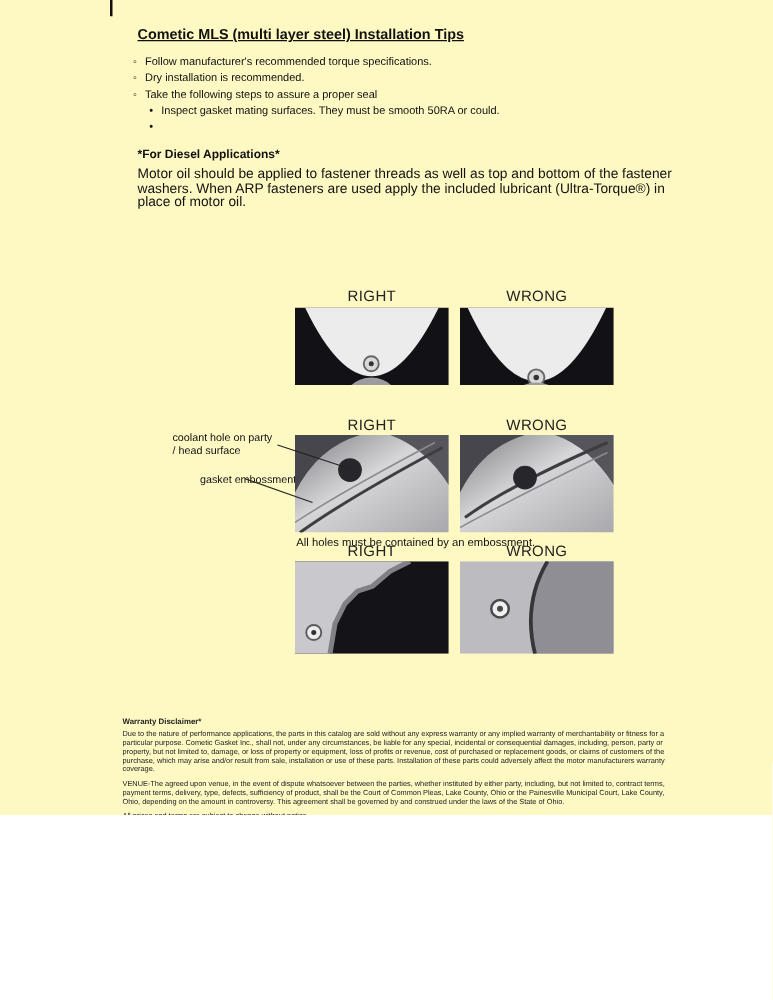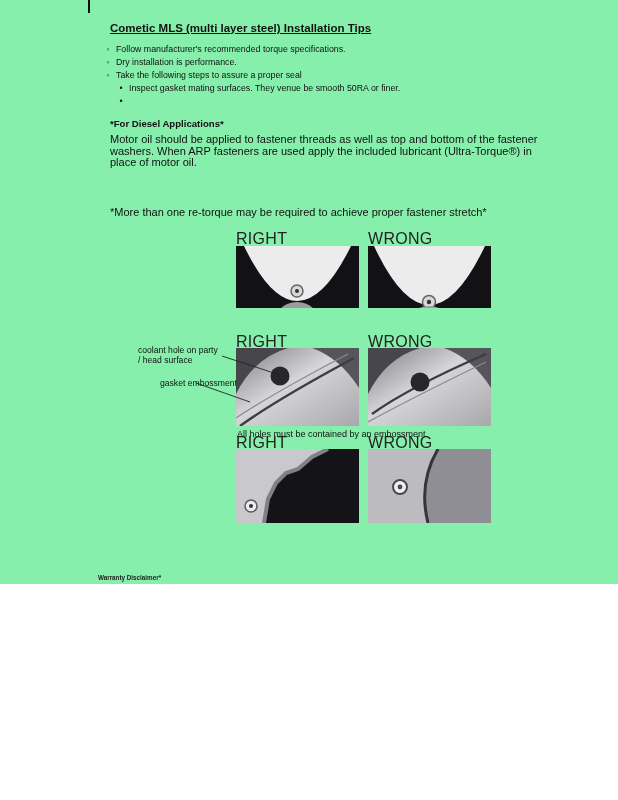--- a/index.html
+++ b/index.html
@@ -1,37 +1,37 @@
 <!DOCTYPE html>
 <html><head>
 <meta charset="utf-8">
 <style>
   * { margin:0; padding:0; box-sizing:border-box; }
   html,body { background:#ffffff; }
   body { font-family:"Liberation Sans", sans-serif; color:#111; }
-  .page { position:relative; width:618px; height:584px; background:#86efac; overflow:hidden; margin:0 auto; }
+  .page { position:relative; width:618px; height:652px; background:#fef9c3; overflow:hidden; margin:0 auto; }
 
   .scan-mark { position:absolute; left:88px; top:0; width:2px; height:13px; background:#111; }
 
   .title { position:absolute; left:110px; top:22px; font-size:11.5px; font-weight:bold; text-decoration:underline; }
 
   .tips { position:absolute; left:104px; top:44px; width:436px; font-size:8.8px; line-height:10.4px; }
   .tip { display:flex; gap:4px; margin-bottom:2.6px; }
   .tip .b { width:8px; flex:none; text-align:center; }
   .tip.sub { margin-left:13px; }
 
   .diesel-head { position:absolute; left:110px; top:118px; font-size:9.6px; font-weight:bold; }
   .para { position:absolute; left:110px; width:434px; font-size:11px; line-height:11.6px; }
   .p1 { top:134px; }
   .p2 { top:170px; }
   .note { top:207px; }
 
   .diagrams { position:absolute; left:0; top:228px; width:618px; height:334px; }
   .dg { position:absolute; }
-  .dg-header { width:123px; font-size:16px; color:#222; letter-spacing:.3px; }
+  .dg-header { width:123px; text-align:center; font-size:12px; color:#222; letter-spacing:.3px; }
   .dg-img svg { display:block; }
   .caption { font-size:9px; color:#111; line-height:11px; }
   .dg-label { font-size:8.6px; line-height:10px; color:#111; }
   .arrow-overlay { position:absolute; left:0; top:0; pointer-events:none; }
 
   .warranty { position:absolute; left:98px; top:574px; width:436px; font-size:5.9px; line-height:7px; color:#222; }
   .warranty .w-head { font-size:6.3px; font-weight:bold; margin-bottom:4px; }
   .warranty p { margin-bottom:4.5px; }
 
   .footer { position:absolute; left:388px; top:759px; font-size:12px; color:#222; }
@@ -45,38 +45,37 @@
 
   <div class="title">Cometic MLS (multi layer steel) Installation Tips</div>
 
   <div class="tips">
     <div class="tip">
       <span class="b">◦</span>
       <span>Follow manufacturer's recommended torque specifications.</span>
     </div>
     <div class="tip">
       <span class="b">◦</span>
-      <span>Dry installation is performance.</span>
+      <span>Dry installation is recommended.</span>
     </div>
     <div class="tip">
       <span class="b">◦</span>
       <span>Take the following steps to assure a proper seal</span>
     </div>
     <div class="tip sub">
       <span class="b">•</span>
-      <span>Inspect gasket mating surfaces.  They venue be smooth 50RA or finer.</span>
+      <span>Inspect gasket mating surfaces.  They must be smooth 50RA or could.</span>
     </div>
     <div class="tip sub">
       <span class="b">•</span>
     </div>
   </div>
 
   <div class="diesel-head">*For Diesel Applications*</div>
   <p class="para p1">Motor oil should be applied to fastener threads as well as top and bottom of the fastener washers. When ARP fasteners are used apply the included lubricant (Ultra-Torque®) in place of motor oil.</p>
-  <p class="para note">*More than one re-torque may be required to achieve proper fastener stretch*</p>
 
   <div class="diagrams">
 
     <div class="dg dg-header" style="left:236px; top:2px;">RIGHT</div>
     <div class="dg dg-header" style="left:368px; top:2px;">WRONG</div>
 
     <div class="dg dg-img" style="left:236px; top:18px;">
       <svg viewBox="0 0 123 62" width="123" height="62">
         <rect width="123" height="62" fill="#111116"></rect>
         <path d="M8,0 Q61,110 115,0 Z" fill="#ececec"></path>

